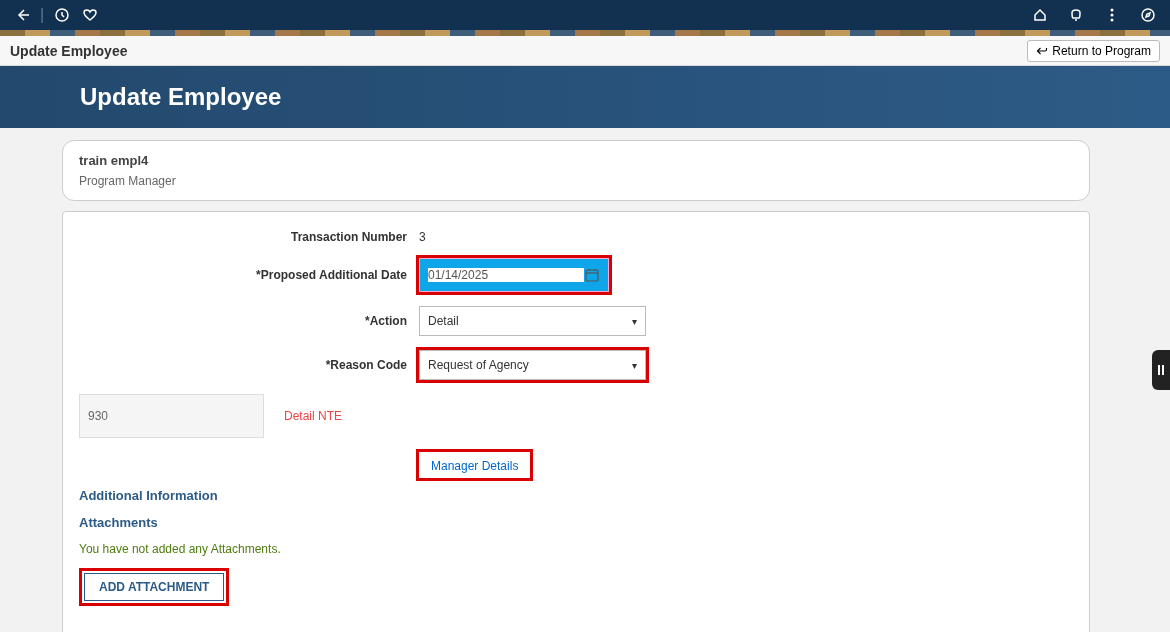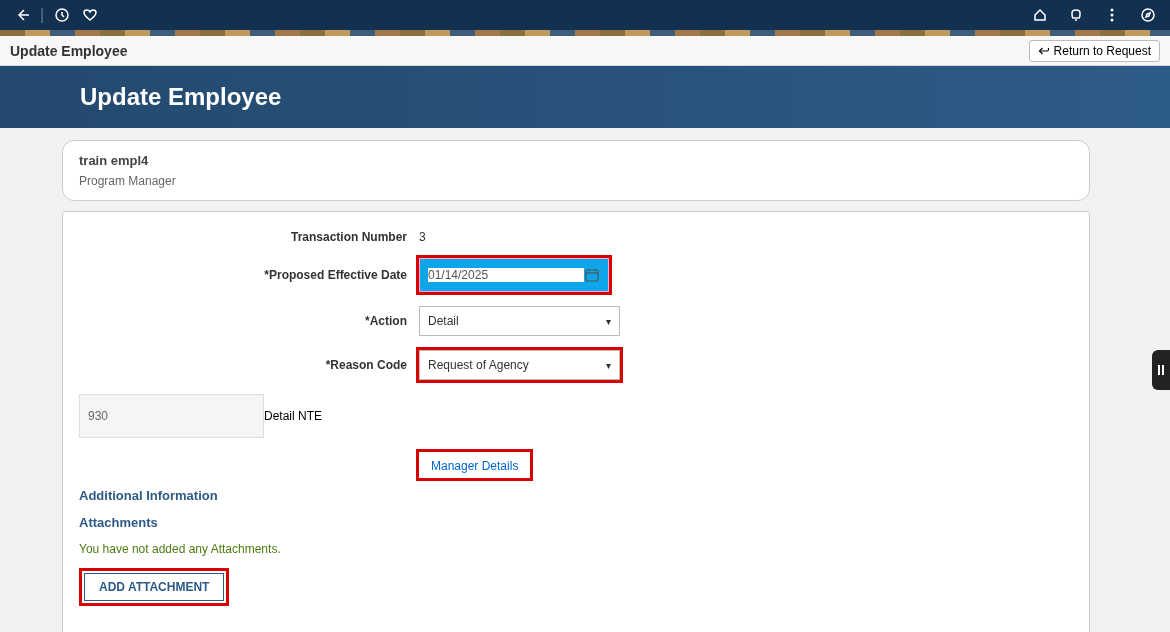--- a/index.html
+++ b/index.html
@@ -109,21 +109,21 @@
       outline: none;
       flex: 1;
       font-size: 12px;
       color: #555;
     }
     .cal-icon { width: 16px; height: 16px; color: #555; }
     
     .select-input {
       border: 1px solid #bbb;
       height: 30px;
-      width: 201px;
+      width: 227px;
       padding: 0 8px;
       font-size: 12px;
       color: #333;
       background: #fff;
       display: flex;
       align-items: center;
       justify-content: space-between;
     }
     .chev { font-size: 10px; color: #333; }
     
@@ -131,21 +131,21 @@
       border: 1px solid #ddd;
       background: #f5f5f5;
       height: 44px;
       width: 185px;
       padding: 0 8px;
       font-size: 12px;
       color: #666;
       display: flex;
       align-items: center;
     }
-    .detail-nte { font-size: 12px; color: #000000; margin-left: 0; }
+    .detail-nte { font-size: 12px; color: #ef4444; margin-left: 20px; }
     
     .highlight-red { outline: 3px solid #d80000; outline-offset: 0px; }
     .highlight-red-lg { border: 3px solid #d80000; }
     
     .link-btn {
       color: #0066cc;
       font-size: 12px;
       background: none;
       border: none;
       cursor: pointer;
@@ -264,21 +264,21 @@
 
 <div class="patterned-strip"></div>
 
 <div class="secondary-bar">
   <span class="secondary-title">Update Employee</span>
   <button class="return-btn">
     <svg width="12" height="12" viewBox="0 0 16 16" fill="none" stroke="currentColor" stroke-width="1.5">
         <path d="M6 4 L2 8 L6 12"></path>
         <path d="M2 8 L12 8 C13 8 14 7 14 6 L14 4"></path>
       </svg>
-    <span>Return to Request</span>
+    <span>Return to Program</span>
   </button>
 </div>
 
 <div class="page-banner">
   <span class="page-banner-title">Update Employee</span>
 </div>
 
 <div class="main-content">
 
   <div class="card">
@@ -287,21 +287,21 @@
   </div>
 
   <div class="form-card">
     
     <div class="form-row">
       <div class="form-label">Transaction Number</div>
       <div class="form-value">3</div>
     </div>
     
     <div class="form-row">
-      <div class="form-label">*Proposed Effective Date</div>
+      <div class="form-label">*Proposed Additional Date</div>
       <div class="date-input-wrap highlight-red">
         <input type="text" value="01/14/2025" style="">
         <svg class="cal-icon" viewBox="0 0 16 16" fill="none" stroke="currentColor" stroke-width="1.2">
             <rect x="2" y="3" width="12" height="11" rx="1"></rect>
             <line x1="2" y1="6" x2="14" y2="6"></line>
             <line x1="5" y1="2" x2="5" y2="4"></line>
             <line x1="11" y1="2" x2="11" y2="4"></line>
           </svg>
       </div>
     </div>

